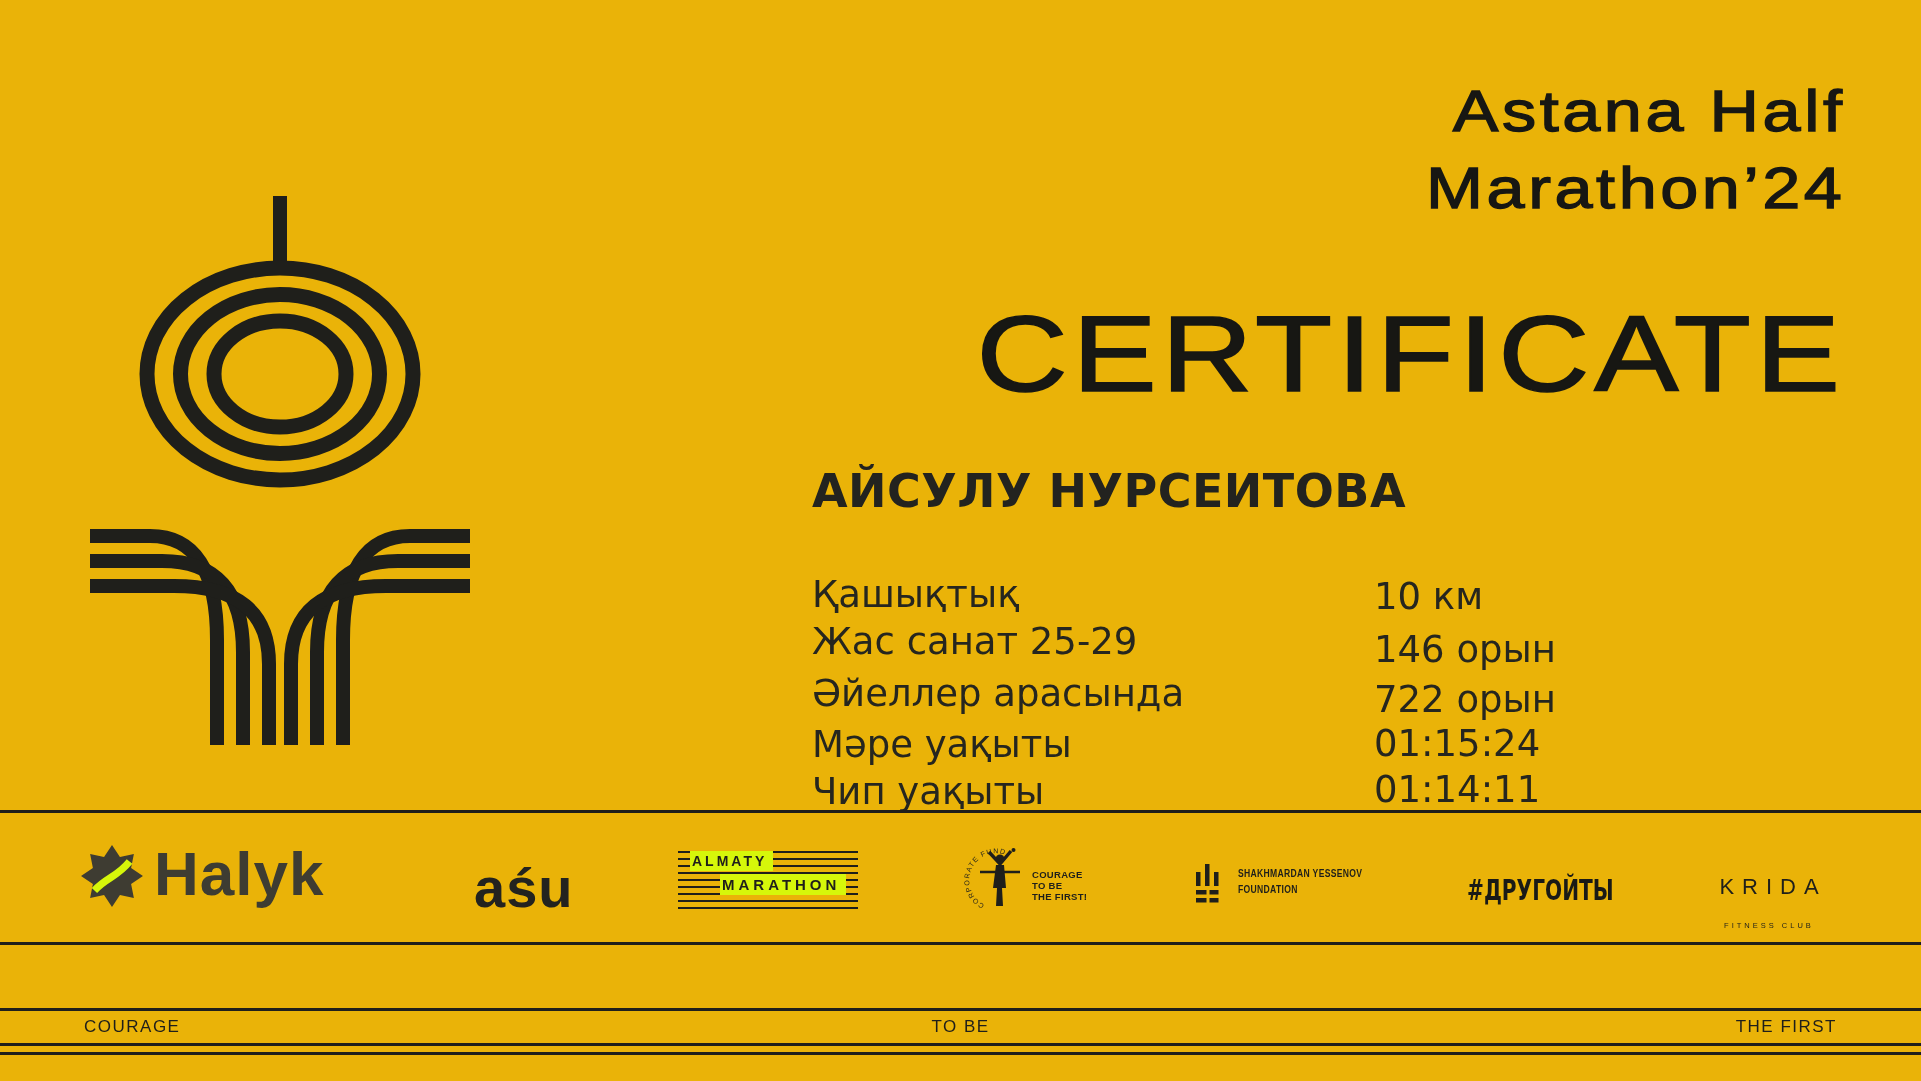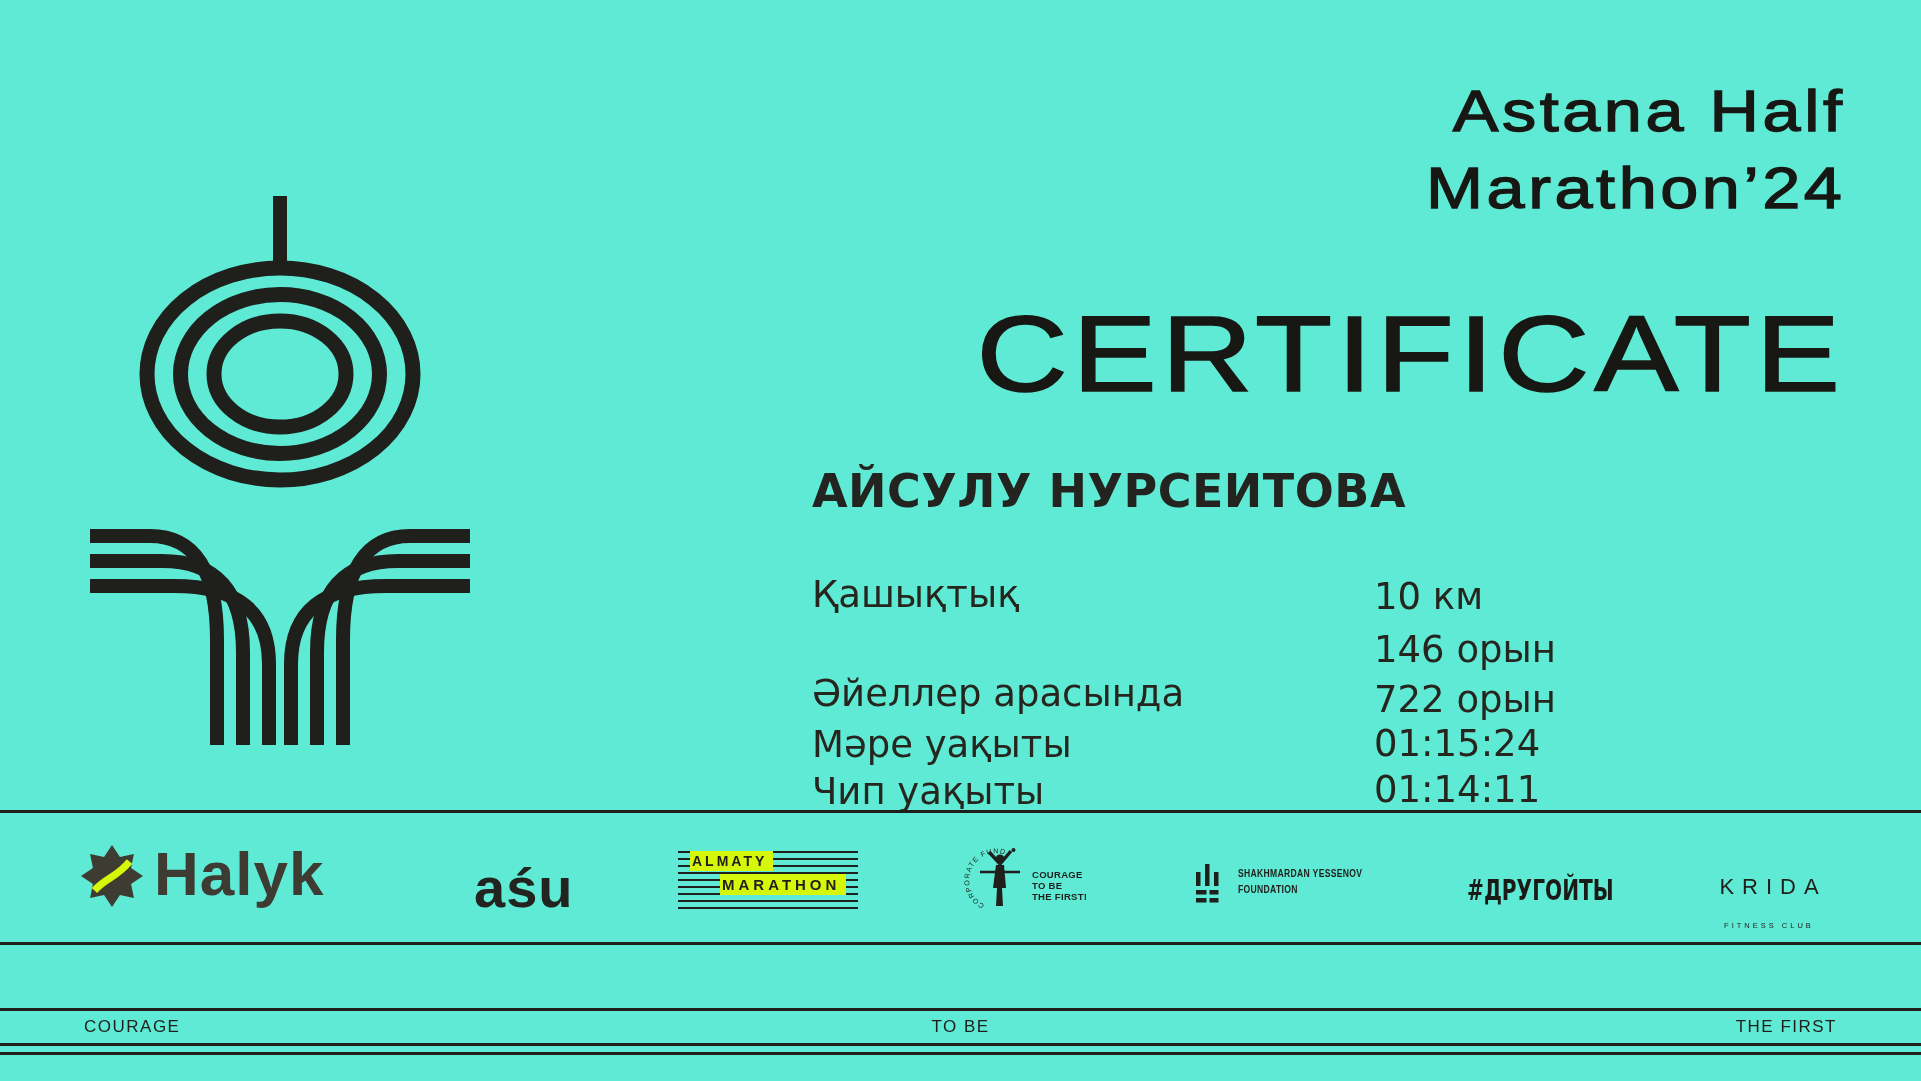--- a/index.html
+++ b/index.html
@@ -1,18 +1,18 @@
 <!DOCTYPE html>
 <html><head>
 <meta charset="utf-8">
 <style>
   html,body{margin:0;padding:0;background:#9aa600;}
   .stage{
     position:relative;width:1921px;height:1081px;overflow:hidden;
-    background:#5eead4;color:#1F1F1B;
+    background:#eab308;color:#1F1F1B;
     font-family:"Liberation Sans","DejaVu Sans",sans-serif;
   }
   .abs{position:absolute;}
   .kz{font-family:"DejaVu Sans","Liberation Sans",sans-serif;}
 
   
   .event-title{
     right:76px;top:72px;text-align:right;
     font-size:58px;line-height:77px;letter-spacing:3px;
     color:#171713;-webkit-text-stroke:1.3px #171713;
@@ -87,20 +87,21 @@
   <div class="abs event-title">
     <div>Astana Half</div>
     <div>Marathon’24</div>
   </div>
 
   <div class="abs cert-title">CERTIFICATE</div>
 
   <div class="abs runner-name kz">АЙСУЛУ НУРСЕИТОВА</div>
 
   <div class="abs res res-label kz" style="top:576px">Қашықтық</div>
+  <div class="abs res res-label kz" style="top:623px">Жас санат 25-29</div>
   <div class="abs res res-label kz" style="top:675px">Әйеллер арасында</div>
   <div class="abs res res-label kz" style="top:726px">Мәре уақыты</div>
   <div class="abs res res-label kz" style="top:773px">Чип уақыты</div>
 
   <div class="abs res res-value kz" style="top:578px">10 км</div>
   <div class="abs res res-value kz" style="top:631px">146 орын</div>
   <div class="abs res res-value kz" style="top:681px">722 орын</div>
   <div class="abs res res-value kz" style="top:725px">01:15:24</div>
   <div class="abs res res-value kz" style="top:771px">01:14:11</div>
 

